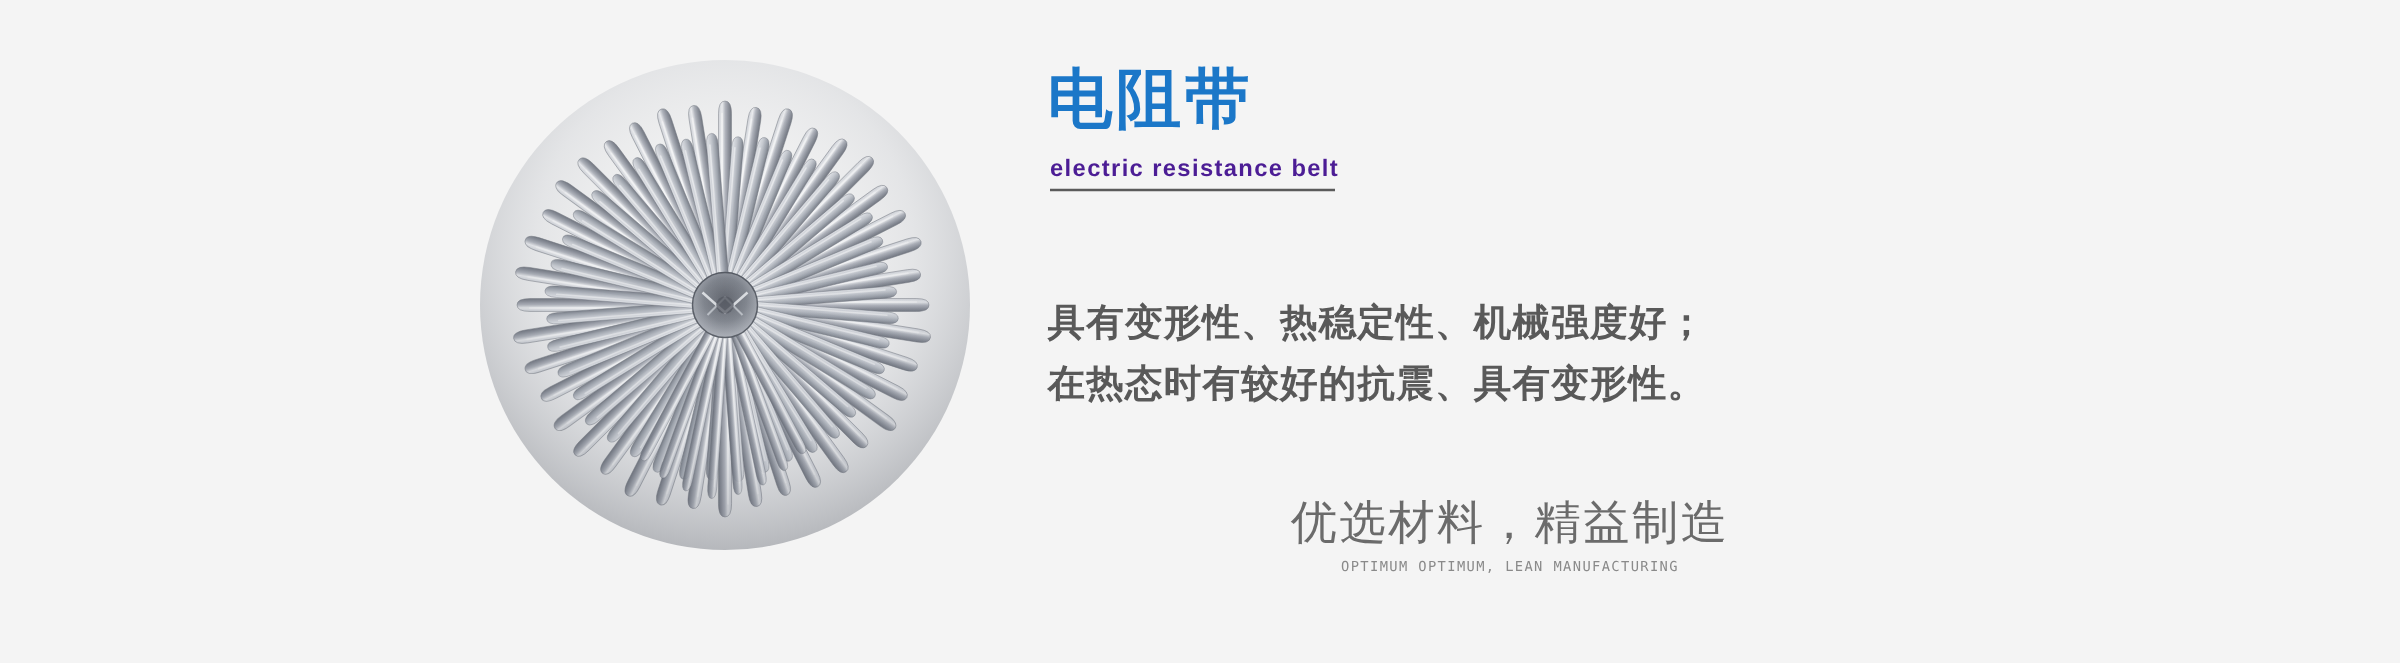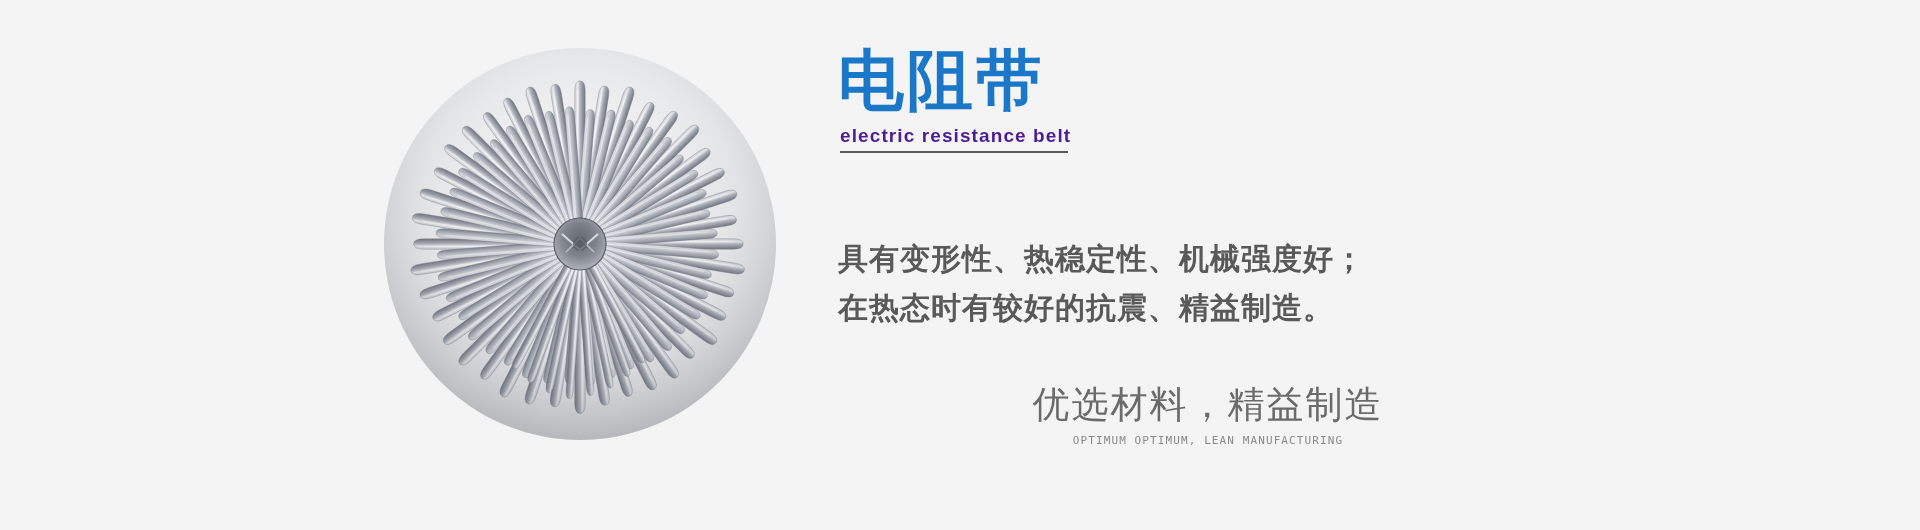--- a/index.html
+++ b/index.html
@@ -46,21 +46,21 @@
 
   #title-block {
     position: absolute;
     left: 0;
     top: 48px;
     width: 520px;
   }
 
   .cn-title {
     font-family: "Liberation Sans", "DejaVu Sans", sans-serif;
-    font-size: 66px;
+    font-size: 52px;
     line-height: 64px;
     font-weight: bold;
     color: #1b77c8;
     letter-spacing: 3px;
     margin: 0;
     white-space: nowrap;
   }
 
   .en-subtitle {
     font-family: "Liberation Sans", "DejaVu Sans", sans-serif;
@@ -97,21 +97,21 @@
     color: #595959;
     letter-spacing: 1px;
     margin: 0;
     white-space: nowrap;
   }
 
   
   #slogan-block {
     position: absolute;
     left: 110px;
-    top: 382px;
+    top: 395px;
     width: 520px;
     text-align: center;
   }
   .slogan-cn {
     font-family: "Liberation Sans", "DejaVu Sans", sans-serif;
     font-size: 37px;
     line-height: 46px;
     font-weight: normal;
     color: #6b6b6b;
     letter-spacing: 2px;
@@ -284,21 +284,21 @@
 
     <div id="title-block">
       <div class="cn-title">电阻带</div>
       <div class="en-subtitle">electric resistance belt</div>
     </div>
 
     <div id="title-divider"></div>
 
     <div id="description">
       <p class="desc-line">具有变形性、热稳定性、机械强度好；</p>
-      <p class="desc-line">在热态时有较好的抗震、精益制造。</p>
+      <p class="desc-line">在热态时有较好的抗震、具有变形性。</p>
     </div>
 
     <div id="slogan-block">
       <p class="slogan-cn">优选材料，精益制造</p>
       <p class="slogan-en">OPTIMUM OPTIMUM, LEAN MANUFACTURING</p>
     </div>
 
   </div>
 </div>
 

